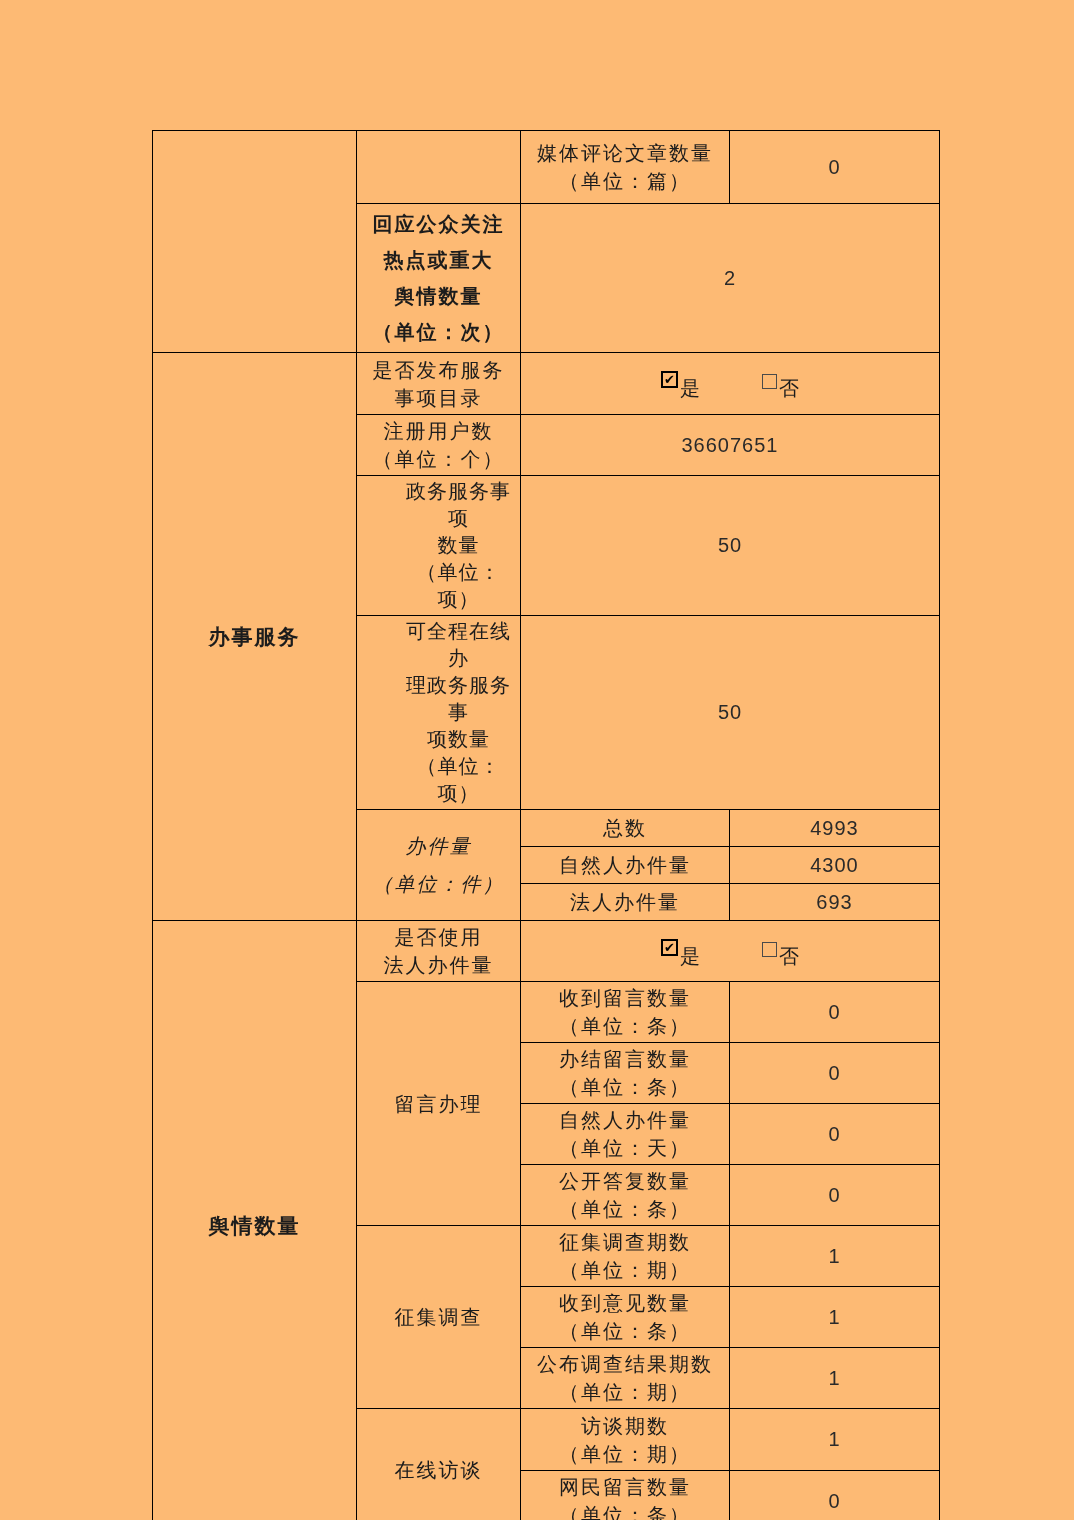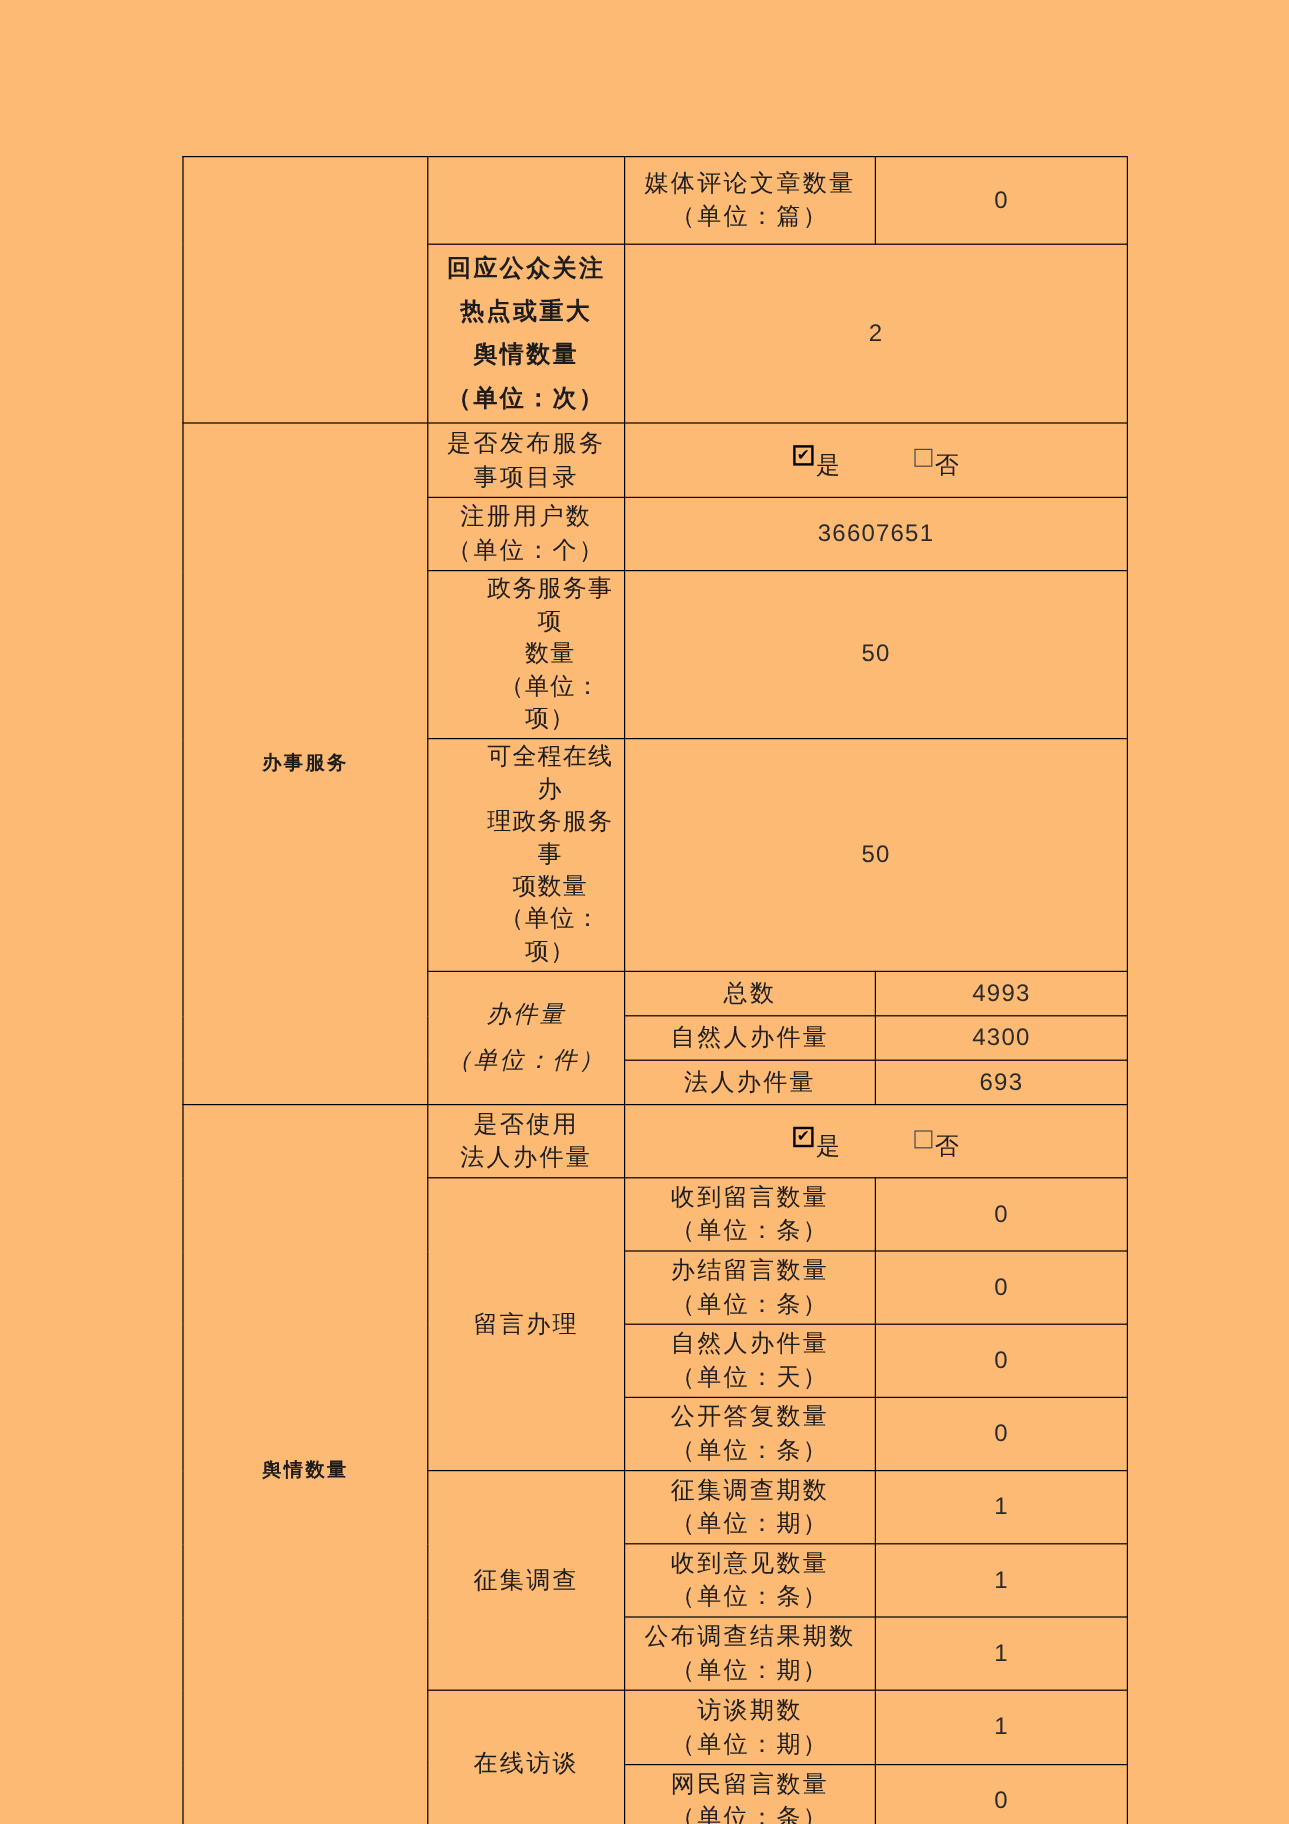--- a/index.html
+++ b/index.html
@@ -44,21 +44,21 @@
     font-size: 20px;
     line-height: 28px;
     letter-spacing: 2px;
     white-space: pre-line;
   }
   .lh36 { line-height: 36px; font-weight: bold; }
   .lh27 { line-height: 27px; letter-spacing: 1px; padding-left: 44px; }
   .lh38 { line-height: 38px; font-style: italic; }
   .sec {
     font-weight: bold;
-    font-size: 16px;
+    font-size: 21px;
     letter-spacing: 2px;
     margin-left: 12px;
   }
   .val {
     font-family: "Liberation Sans", "DejaVu Sans", sans-serif;
     font-size: 20px;
     letter-spacing: 1px;
     color: #2a2a2a;
   }
   .cbrow {

